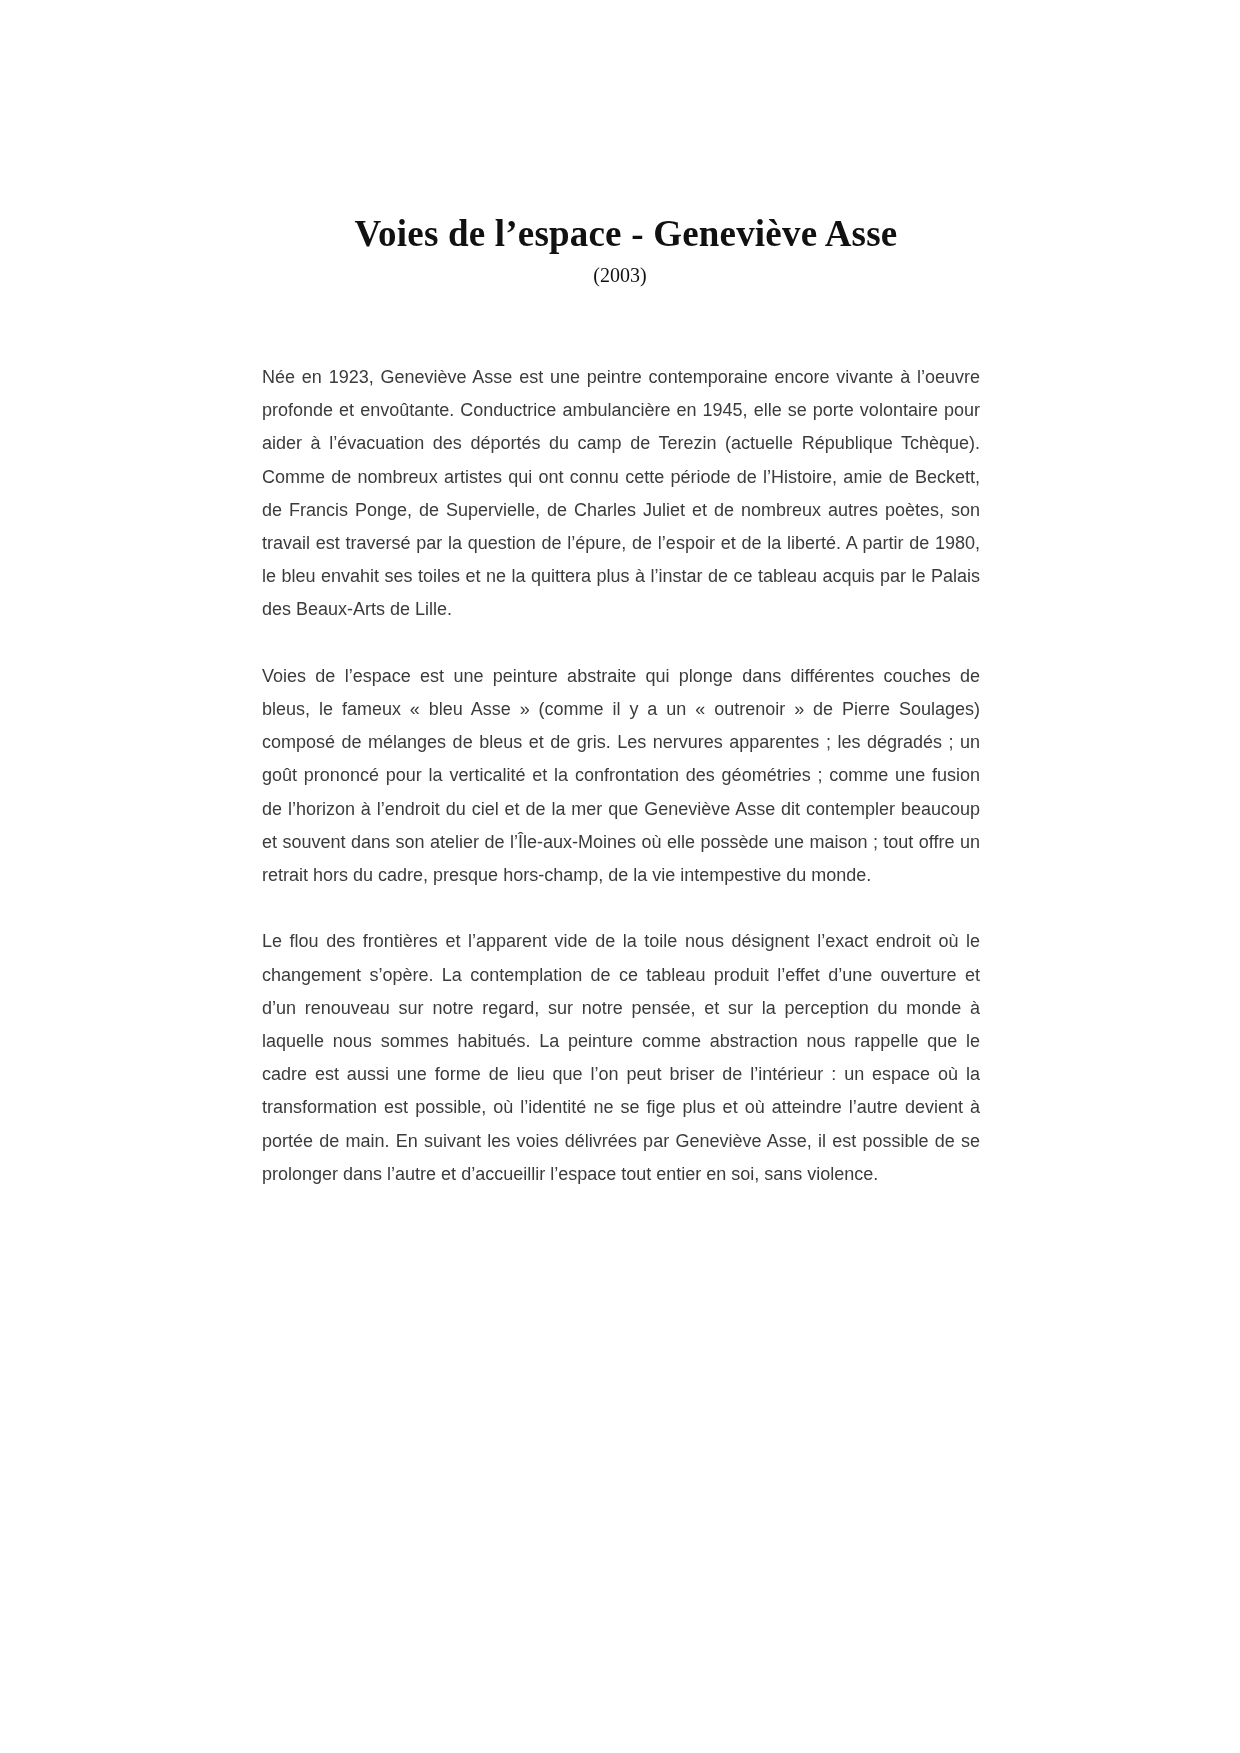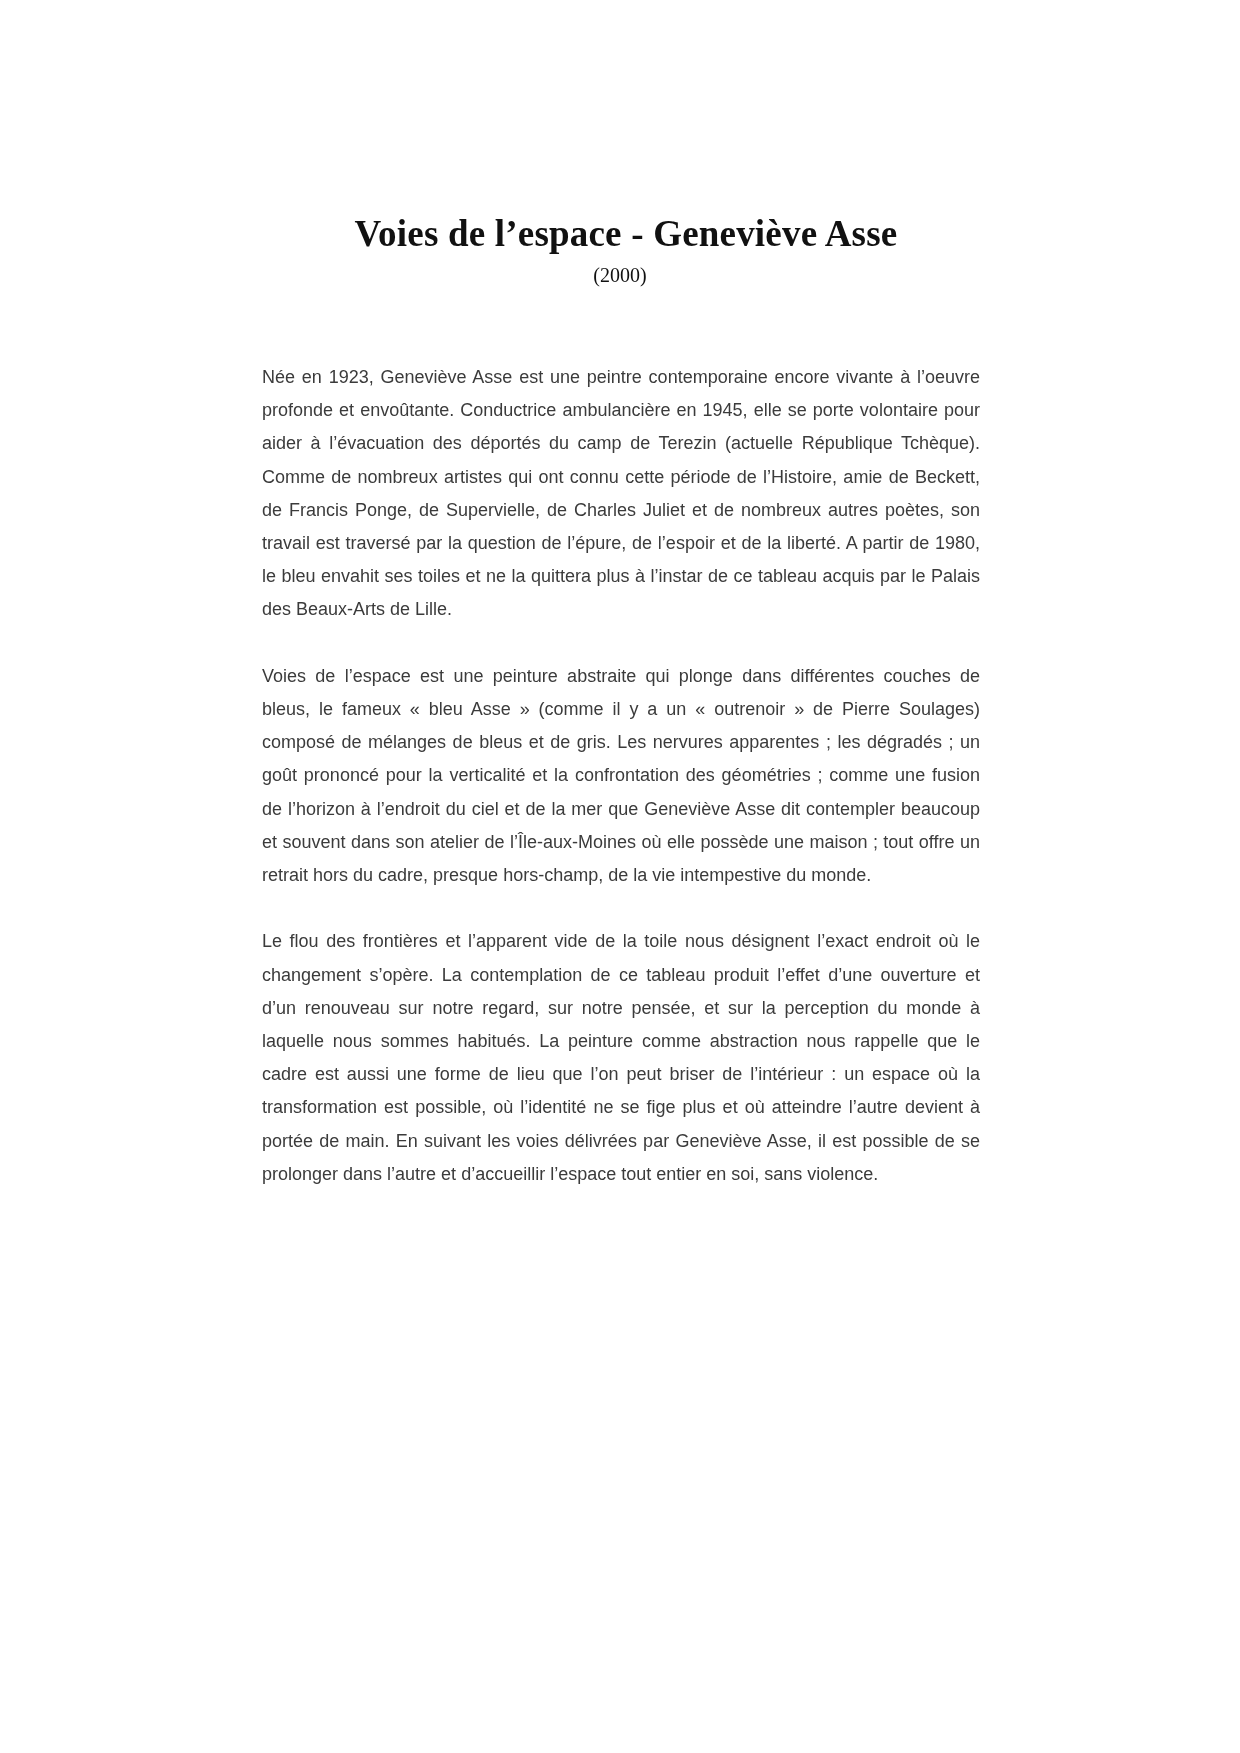--- a/index.html
+++ b/index.html
@@ -62,20 +62,20 @@
       text-align: justify;
       text-align-last: left;
       hyphens: none;
     }
   </style>
 </head>
 <body>
 
 <div class="page">
   <h1 class="title">Voies de l’espace - Geneviève Asse</h1>
-  <div class="subtitle">(2000)</div>
+  <div class="subtitle">(2003)</div>
 
   <div class="body">
     <p class="para">Née en 1923, Geneviève Asse est une peintre contemporaine encore vivante à l’oeuvre profonde et envoûtante. Conductrice ambulancière en 1945, elle se porte volontaire pour aider à l’évacuation des déportés du camp de Terezin (actuelle République Tchèque). Comme de nombreux artistes qui ont connu cette période de l’Histoire, amie de Beckett, de Francis Ponge, de Supervielle, de Charles Juliet et de nombreux autres poètes, son travail est traversé par la question de l’épure, de l’espoir et de la liberté. A partir de 1980, le bleu envahit ses toiles et ne la quittera plus à l’instar de ce tableau acquis par le Palais des Beaux-Arts de Lille.</p>
     <p class="para">Voies de l’espace est une peinture abstraite qui plonge dans différentes couches de bleus, le fameux « bleu Asse » (comme il y a un « outrenoir » de Pierre Soulages) composé de mélanges de bleus et de gris. Les nervures apparentes ; les dégradés ; un goût prononcé pour la verticalité et la confrontation des géométries ; comme une fusion de l’horizon à l’endroit du ciel et de la mer que Geneviève Asse dit contempler beaucoup et souvent dans son atelier de l’Île-aux-Moines où elle possède une maison ; tout offre un retrait hors du cadre, presque hors-champ, de la vie intempestive du monde.</p>
     <p class="para">Le flou des frontières et l’apparent vide de la toile nous désignent l’exact endroit où le changement s’opère. La contemplation de ce tableau produit l’effet d’une ouverture et d’un renouveau sur notre regard, sur notre pensée, et sur la perception du monde à laquelle nous sommes habitués. La peinture comme abstraction nous rappelle que le cadre est aussi une forme de lieu que l’on peut briser de l’intérieur : un espace où la transformation est possible, où l’identité ne se fige plus et où atteindre l’autre devient à portée de main. En suivant les voies délivrées par Geneviève Asse, il est possible de se prolonger dans l’autre et d’accueillir l’espace tout entier en soi, sans violence.</p>
   </div>
 </div>
 
 </body></html>

